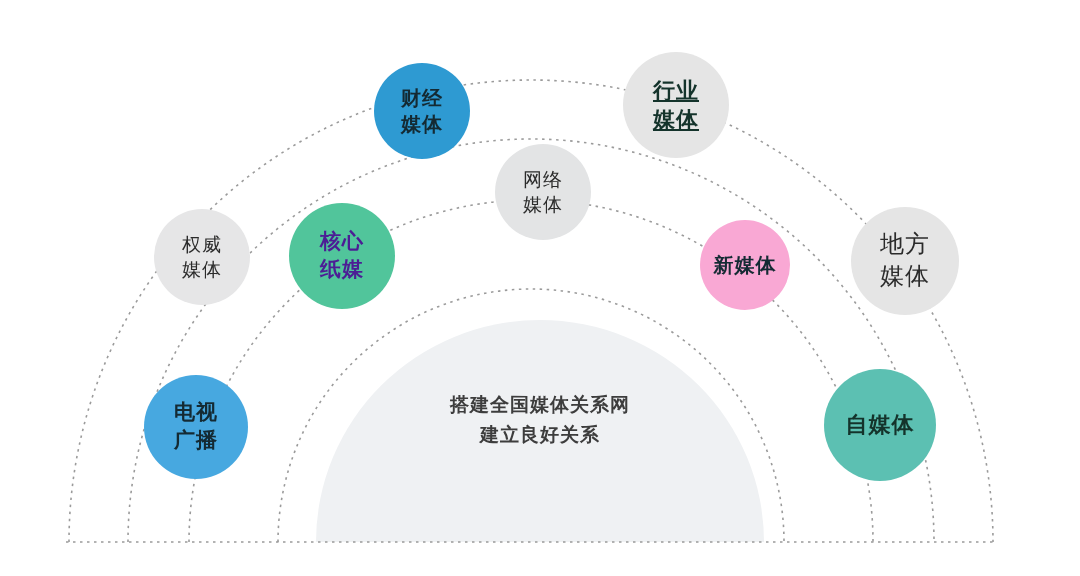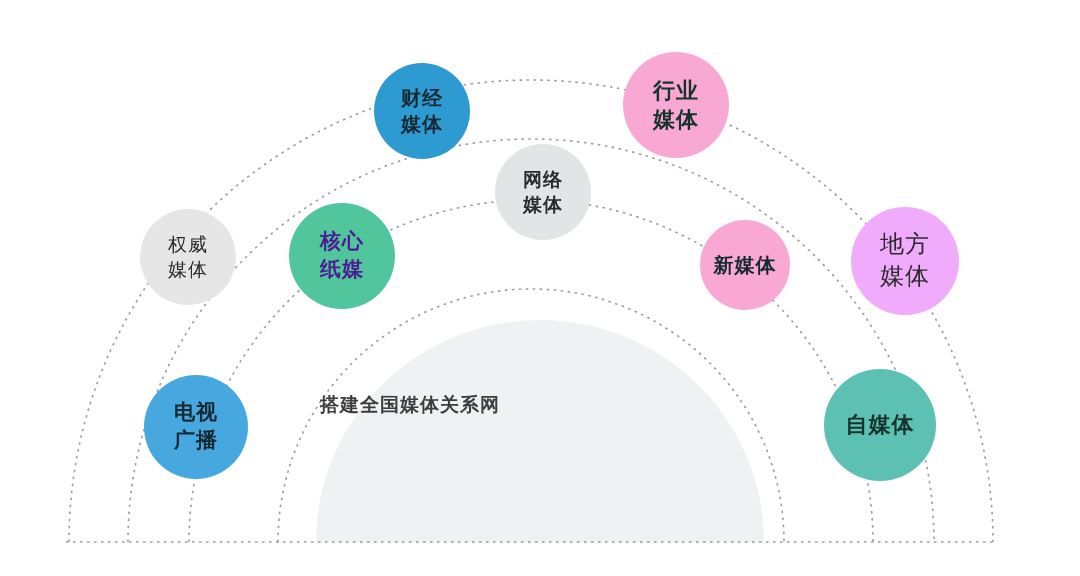--- a/index.html
+++ b/index.html
@@ -27,31 +27,31 @@
     border-radius:50%;
     display:flex;align-items:center;justify-content:center;
     text-align:right;
     white-space:pre-line;
     font-weight:600;
     line-height:1.32;
     letter-spacing:1px;
   }
   .bb-caijing {left:374px; top:63px;  width:96px;  height:96px;  font-size:20px;}
   .bb-hangye  {left:623px; top:52px;  width:106px; height:106px; font-size:22px;}
-  .bb-wangluo {left:495px; top:144px; width:96px;  height:96px;  font-size:19px; font-weight:700;}
-  .bb-quanwei {left:140px; top:209px; width:96px;  height:96px;  font-size:19px; font-weight:500;}
+  .bb-wangluo {left:495px; top:144px; width:96px;  height:96px;  font-size:19px; font-weight:400;}
+  .bb-quanwei {left:154px; top:209px; width:96px;  height:96px;  font-size:19px; font-weight:500;}
   .bb-hexin   {left:289px; top:203px; width:106px; height:106px; font-size:21px;}
   .bb-xin     {left:700px; top:220px; width:90px;  height:90px;  font-size:20px;}
   .bb-difang  {left:851px; top:207px; width:108px; height:108px; font-size:24px; font-weight:500;}
   .bb-dianshi {left:144px; top:375px; width:104px; height:104px; font-size:21px;}
   .bb-zimei   {left:824px; top:369px; width:112px; height:112px; font-size:22px;}
   .core-text{
     position:absolute;
     left:320px; top:389px; width:440px;
-    text-align:left;
+    text-align:center;
     font-size:19px;
     font-weight:bold;
     line-height:30px;
     letter-spacing:1px;
   }
   .core-text span{display:block;}
 </style>
 </head>
 <body>
 
@@ -62,39 +62,40 @@
     <path class="arc" d="M 128 542 A 403 403 0 0 1 934 542" style="stroke: rgb(155, 155, 155);"></path>
     <path class="arc" d="M 189 542 A 342 342 0 0 1 873 542" style="stroke: rgb(155, 155, 155);"></path>
     <path class="arc" d="M 278 542 A 253 253 0 0 1 784 542" style="stroke: rgb(155, 155, 155);"></path>
     <path d="M 316 542 A 224 222 0 0 1 764 542 Z" style="fill: rgb(239, 241, 243);"></path>
     <path class="arc" d="M 66 542 L 996 542" style="stroke: rgb(155, 155, 155);"></path>
   </svg>
 
   <div class="bubble bb-caijing" style="background: rgb(46, 154, 210); color: rgb(20, 42, 51);">财经
 媒体</div>
 
-  <div class="bubble bb-hangye" style="background: #f9a8d4; color: rgb(20, 51, 43);">行业
+  <div class="bubble bb-hangye" style="background: #e5e5e5; color: rgb(20, 51, 43); text-decoration: underline;">行业
 媒体</div>
 
   <div class="bubble bb-wangluo" style="background: rgb(227, 228, 229); color: rgb(43, 43, 43);">网络
 媒体</div>
 
   <div class="bubble bb-quanwei" style="background: rgb(230, 230, 231); color: rgb(43, 43, 43);">权威
 媒体</div>
 
   <div class="bubble bb-hexin" style="background: rgb(81, 197, 155); color: #4c1d95;">核心
 纸媒</div>
 
   <div class="bubble bb-xin" style="background: #f9a8d4; color: rgb(20, 42, 51);">新媒体</div>
 
-  <div class="bubble bb-difang" style="background: #f0abfc; color: rgb(43, 43, 43);">地方
+  <div class="bubble bb-difang" style="background: #e5e5e5; color: rgb(43, 43, 43);">地方
 媒体</div>
 
   <div class="bubble bb-dianshi" style="background: rgb(71, 168, 224); color: rgb(20, 42, 51);">电视
 广播</div>
 
   <div class="bubble bb-zimei" style="background: rgb(92, 192, 178); color: rgb(20, 51, 43);">自媒体</div>
 
   <div class="core-text" style="color: rgb(61, 61, 61);">
     <span>搭建全国媒体关系网</span>
+    <span>建立良好关系</span>
   </div>
 
 </div>
 
 </body></html>

